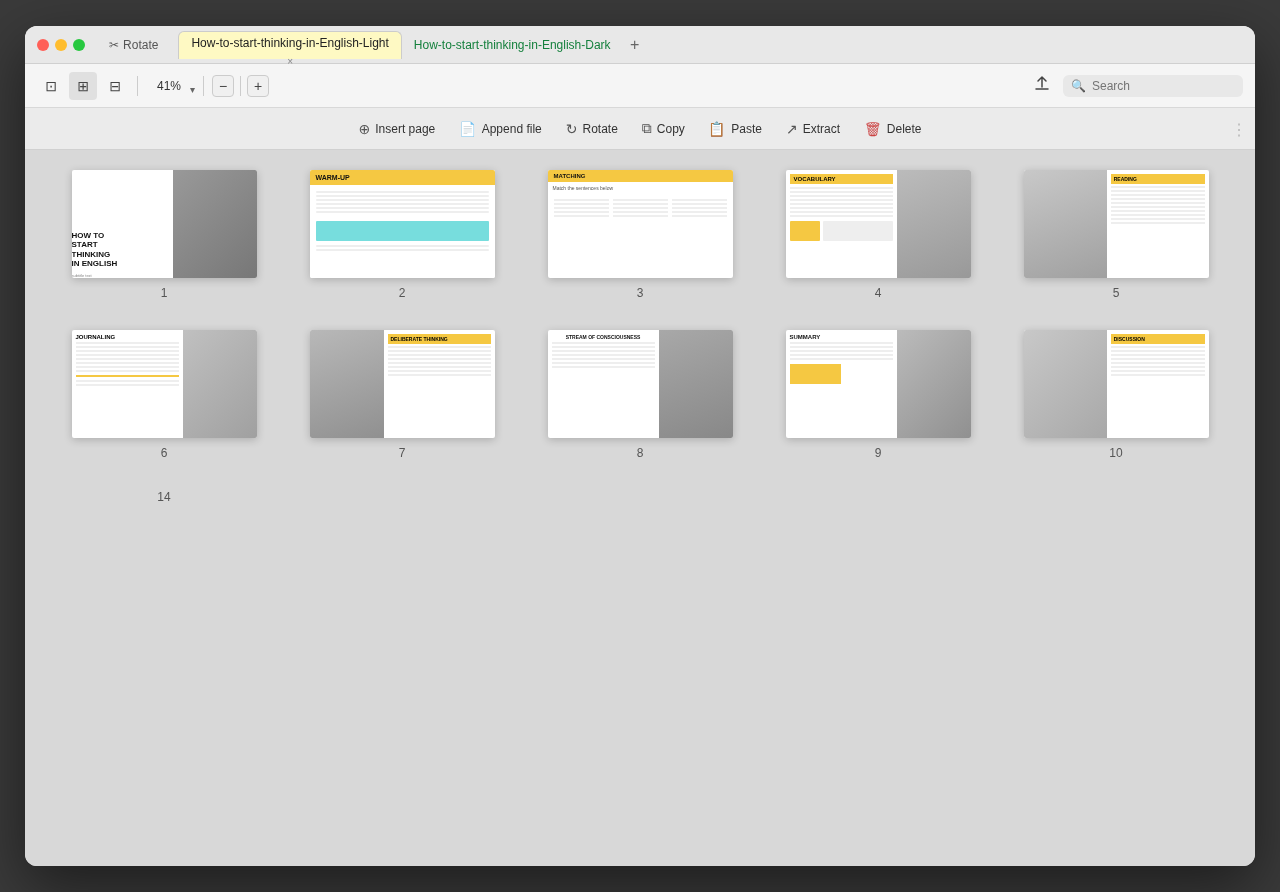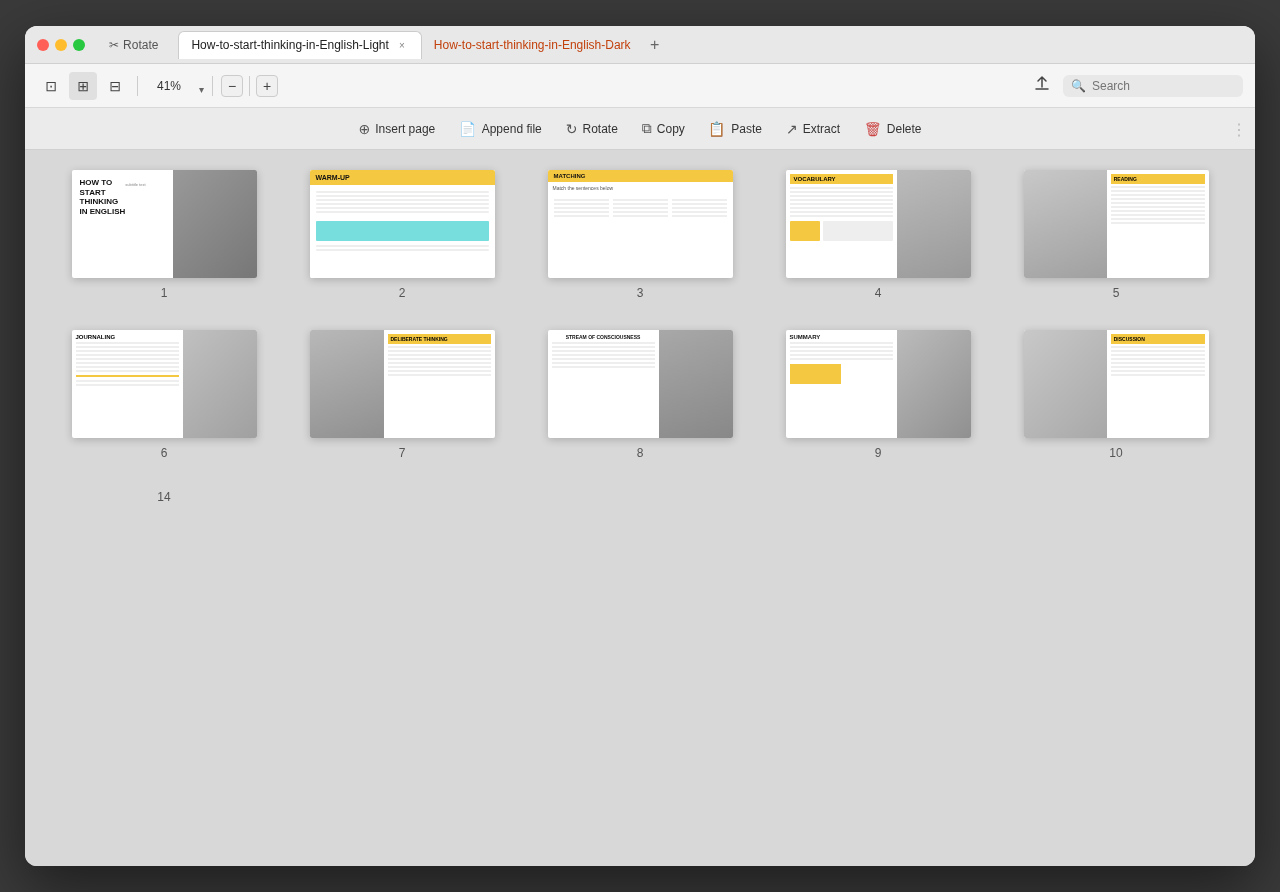--- a/index.html
+++ b/index.html
@@ -67,29 +67,30 @@
       align-items: center;
       gap: 6px;
       padding: 4px 12px;
       font-size: 12px;
       border-radius: 6px 6px 0 0;
       height: 28px;
       cursor: pointer;
       position: relative;
     }
     .tab.active {
-      background: #ffffff;
+      background: #fef9c3;
       color: #222;
       font-weight: 500;
       border: 1px solid #ccc;
       border-bottom: none;
+      flex-direction: column;
     }
     .tab.inactive {
       background: transparent;
-      color: #c2410c;
+      color: #15803d;
     }
     .tab-close {
       font-size: 10px;
       color: #888;
       cursor: pointer;
       width: 14px;
       height: 14px;
       display: flex;
       align-items: center;
       justify-content: center;
@@ -125,21 +126,21 @@
       height: 28px;
       border-radius: 4px;
       cursor: pointer;
       color: #444;
       font-size: 14px;
     }
     .toolbar-btn.active { background: #e0e0e0; }
     .zoom-control {
       display: flex;
       align-items: flex-end;
-      gap: 11px;
+      gap: 2px;
       margin-left: 4px;
       font-size: 12px;
       color: #333;
     }
     .zoom-label {
       font-size: 12px;
       color: #333;
       padding: 2px 4px;
       min-width: 38px;
       text-align: center;
@@ -255,24 +256,24 @@
     }
     
     .p1-content {
       width: 100%;
       height: 100%;
       display: flex;
       position: relative;
     }
     .p1-left {
       width: 55%;
-      padding: 8px;
-      display: flex;
-      flex-direction: row;
-      justify-content: flex-start;
+      padding: 0;
+      display: flex;
+      flex-direction: column;
+      justify-content: flex-end;
     }
     .p1-title {
       font-size: 8px;
       font-weight: 900;
       line-height: 1.2;
       color: #111;
       text-transform: uppercase;
     }
     .p1-right {
       width: 45%;

